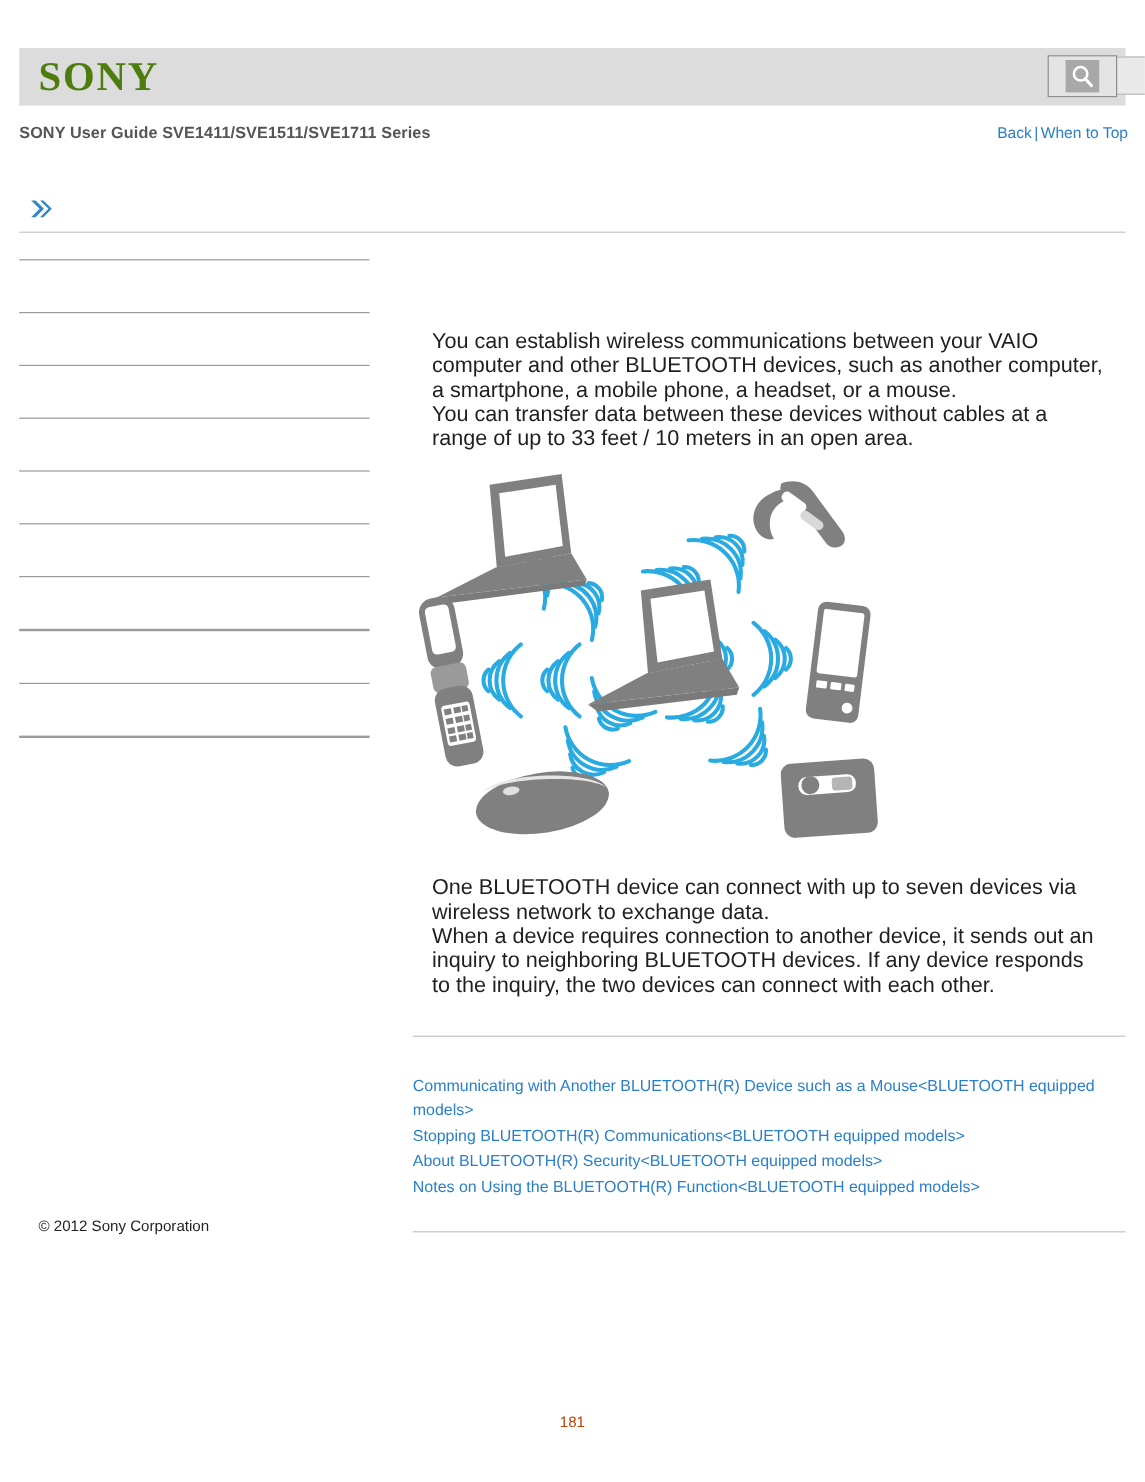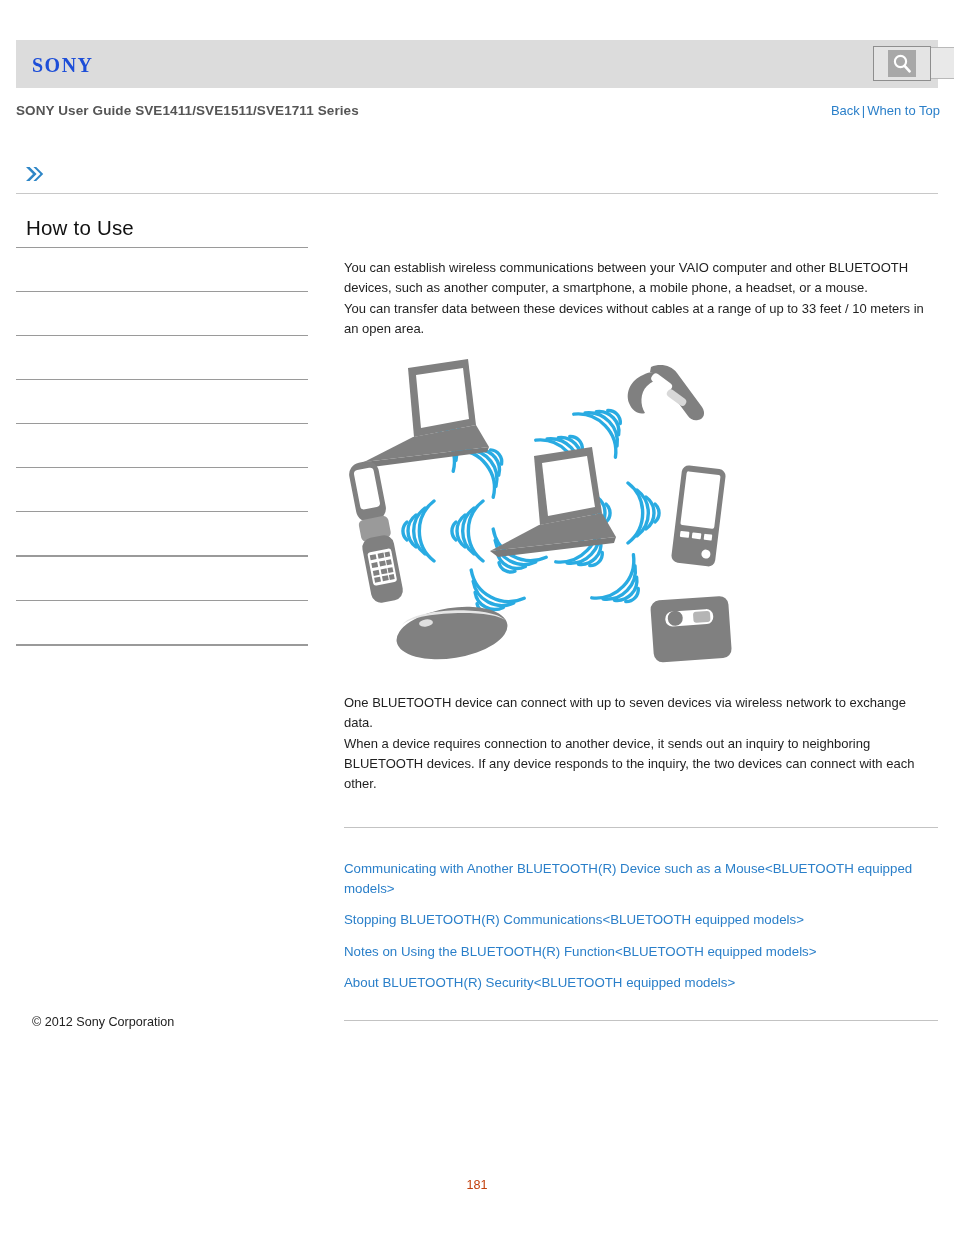--- a/index.html
+++ b/index.html
@@ -25,23 +25,23 @@
     width: 922px;
     height: 48px;
     background: #dcdcdc;
   }
   #sony-logo {
     position: absolute;
     left: 32px;
     top: 50px;
     font-family: "Liberation Serif", serif;
     font-weight: bold;
-    font-size: 20px;
+    font-size: 34px;
     letter-spacing: 1.5px;
-    color: #1d4ed8;
+    color: #4d7c0f;
     line-height: 30px;
     user-select: none;
   }
   #search-input {
     position: absolute;
     left: 878px;
     top: 47px;
     width: 88px;
     height: 32px;
     box-sizing: border-box;
@@ -160,24 +160,24 @@
   }
 
   
   #content {
     position: absolute;
     left: 344px;
     top: 258px;
     width: 594px;
   }
   .body-para {
-    font-size: 13px;
+    font-size: 18px;
     line-height: 20.3px;
     color: #1f1f1f;
-    margin: 0;
+    margin: 16px;
   }
   #illustration-wrap {
     margin: 16px 0 0 0;
     width: 594px;
     height: 318px;
     position: relative;
   }
   #para-two { margin-top: 20px; }
 
   #content-rule {
@@ -191,21 +191,21 @@
   }
   #related-links a {
     display: block;
     font-size: 13.3px;
     line-height: 20.3px;
     color: #2a7fc9;
     text-decoration: none;
     cursor: pointer;
     margin-bottom: 0px;
   }
-  #related-links a + a { margin-top: 11px; }
+  #related-links a + a { margin-top: 1px; }
   #links-rule {
     width: 594px;
     height: 1px;
     background: #c3c3c3;
     margin-top: 27px;
   }
 
   
   #copyright {
     position: absolute;
@@ -250,21 +250,20 @@
 
 <div id="breadcrumb-row">
   <svg id="chevron-icon" viewBox="0 0 22 22">
     <path d="M3 4 L10 11 L3 18 L6.6 18 L13.6 11 L6.6 4 Z" fill="#2e86c7"></path>
     <path d="M10.4 4 L17.4 11 L10.4 18 L13.2 18 L20.2 11 L13.2 4 Z" fill="#2e86c7"></path>
   </svg>
 </div>
 <div id="header-rule"></div>
 
 <div id="sidebar">
-  <h1 id="sidebar-title">How to Use</h1>
 
   <div class="sb-div"></div>
   <div class="sb-item">
     <span></span>
   </div>
 
   <div class="sb-div"></div>
   <div class="sb-item">
     <span></span>
   </div>
@@ -465,21 +464,21 @@
     </svg>
   </div>
 
   <p class="body-para" id="para-two">One BLUETOOTH device can connect with up to seven devices via wireless network to exchange data.<br>When a device requires connection to another device, it sends out an inquiry to neighboring BLUETOOTH devices. If any device responds to the inquiry, the two devices can connect with each other.</p>
 
   <div id="content-rule"></div>
 
   <div id="related-links">
     <a href="#">Communicating with Another BLUETOOTH(R) Device such as a Mouse&lt;BLUETOOTH equipped models&gt;</a>
     <a href="#">Stopping BLUETOOTH(R) Communications&lt;BLUETOOTH equipped models&gt;</a>
+    <a href="#">About BLUETOOTH(R) Security&lt;BLUETOOTH equipped models&gt;</a>
     <a href="#">Notes on Using the BLUETOOTH(R) Function&lt;BLUETOOTH equipped models&gt;</a>
-    <a href="#">About BLUETOOTH(R) Security&lt;BLUETOOTH equipped models&gt;</a>
   </div>
 
   <div id="links-rule"></div>
 </div>
 
 <div id="copyright">© 2012 Sony Corporation</div>
 <div id="page-number">181</div>
 
 </body></html>

